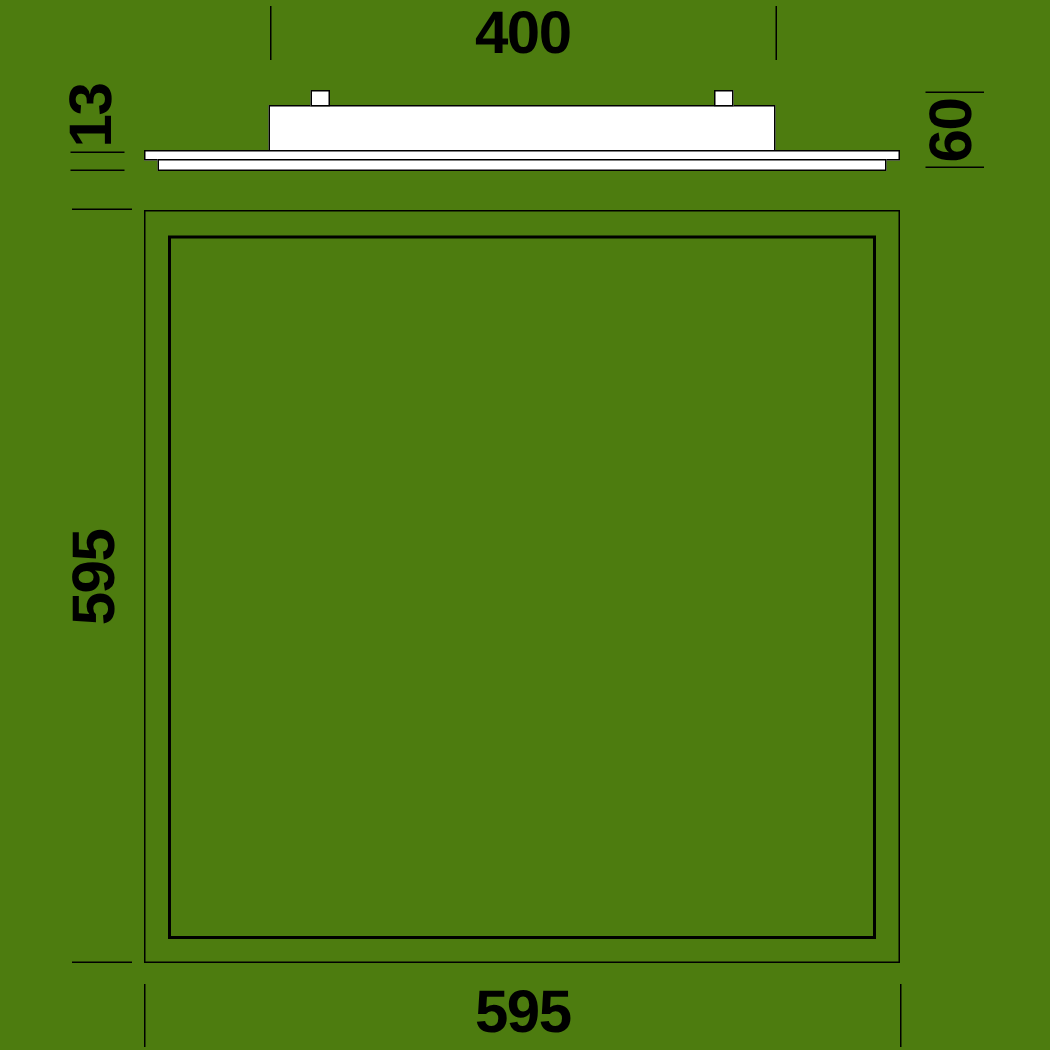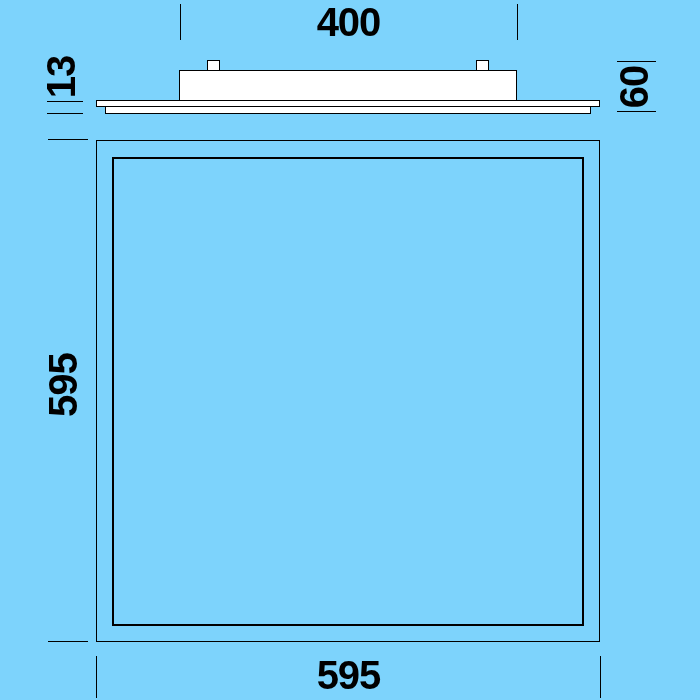--- a/index.html
+++ b/index.html
@@ -4,21 +4,21 @@
 <style>
   html, body {
     margin: 0;
     padding: 0;
     background: #ffffff;
   }
   .canvas {
     position: relative;
     width: 700px;
     height: 700px;
-    background: #7dd3fc;
+    background: #4d7c0f;
     font-family: "Liberation Sans", sans-serif;
     overflow: hidden;
   }
   
   .abs { position: absolute; box-sizing: border-box; }
   .outline { border: 1px solid #000000; background: #ffffff; }
   .tick-v { width: 1px; background: #000000; }
   .tick-h { height: 1px; background: #000000; }
   .dim-label {
     color: #000000;

